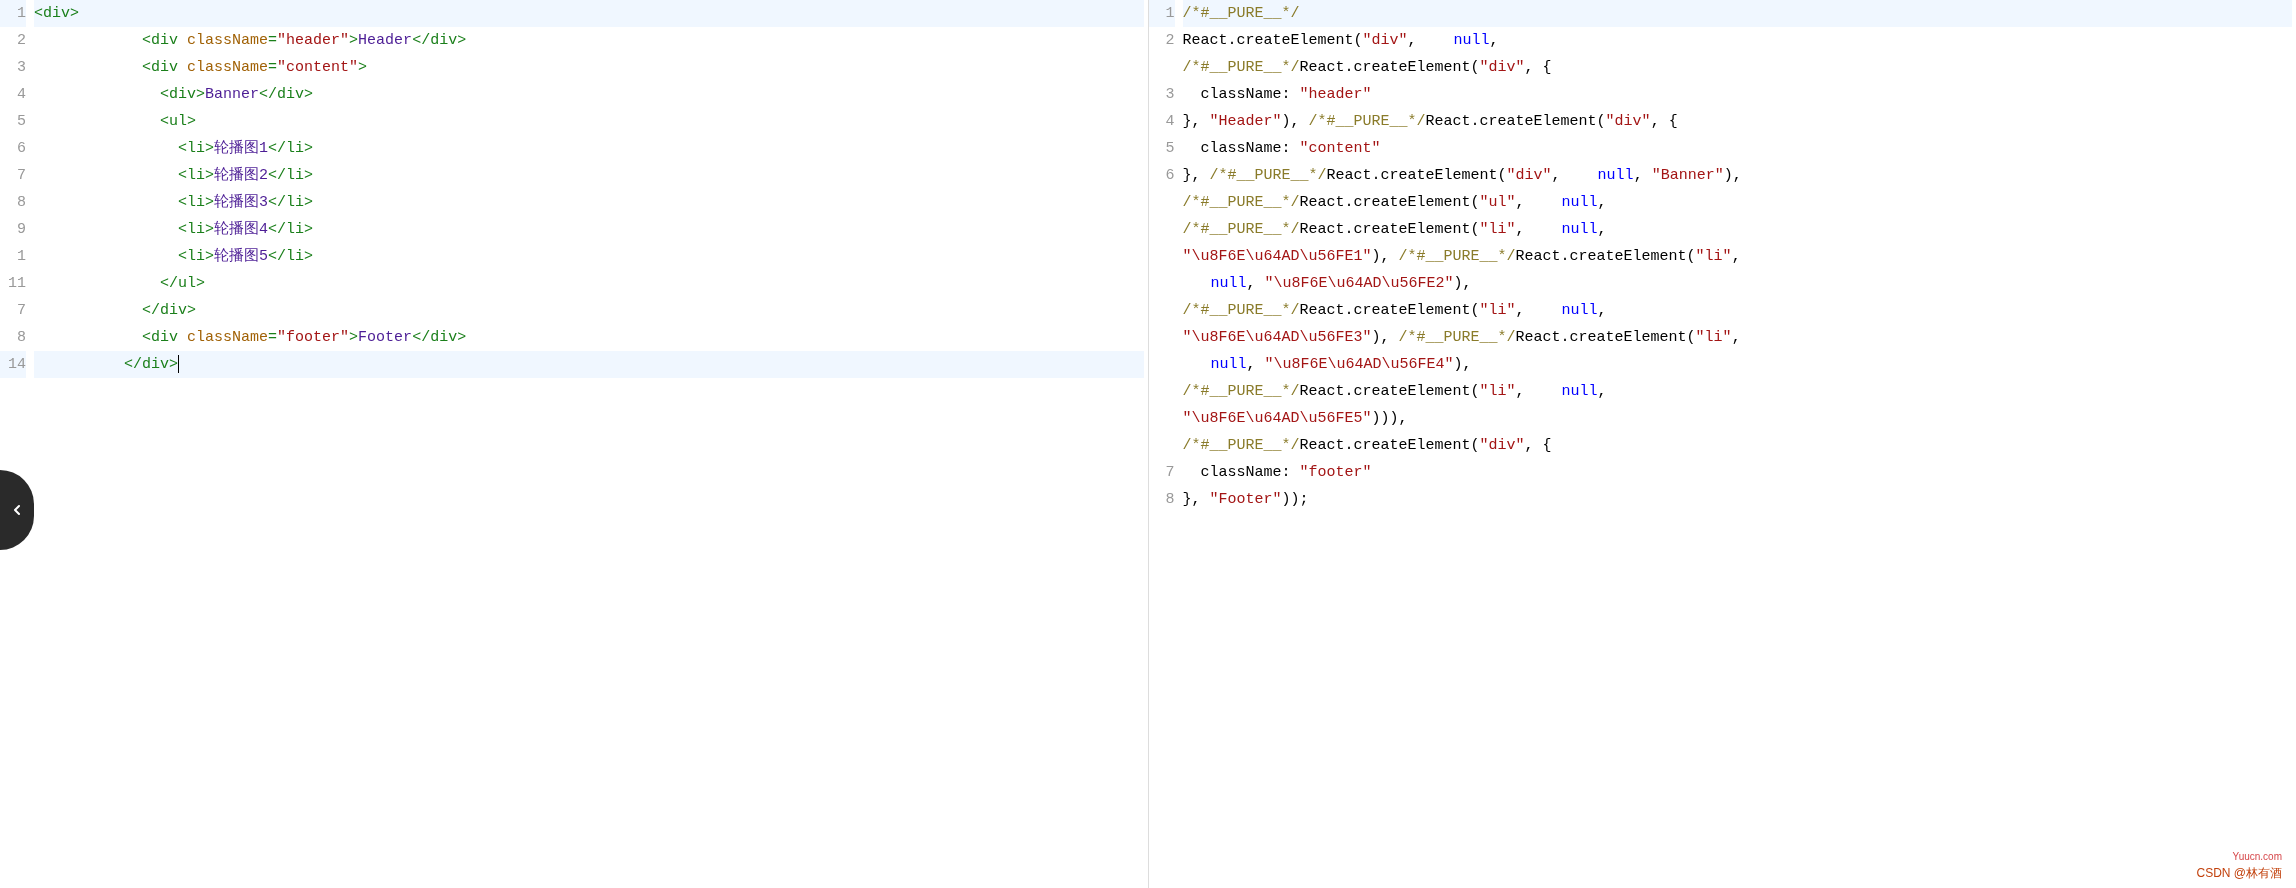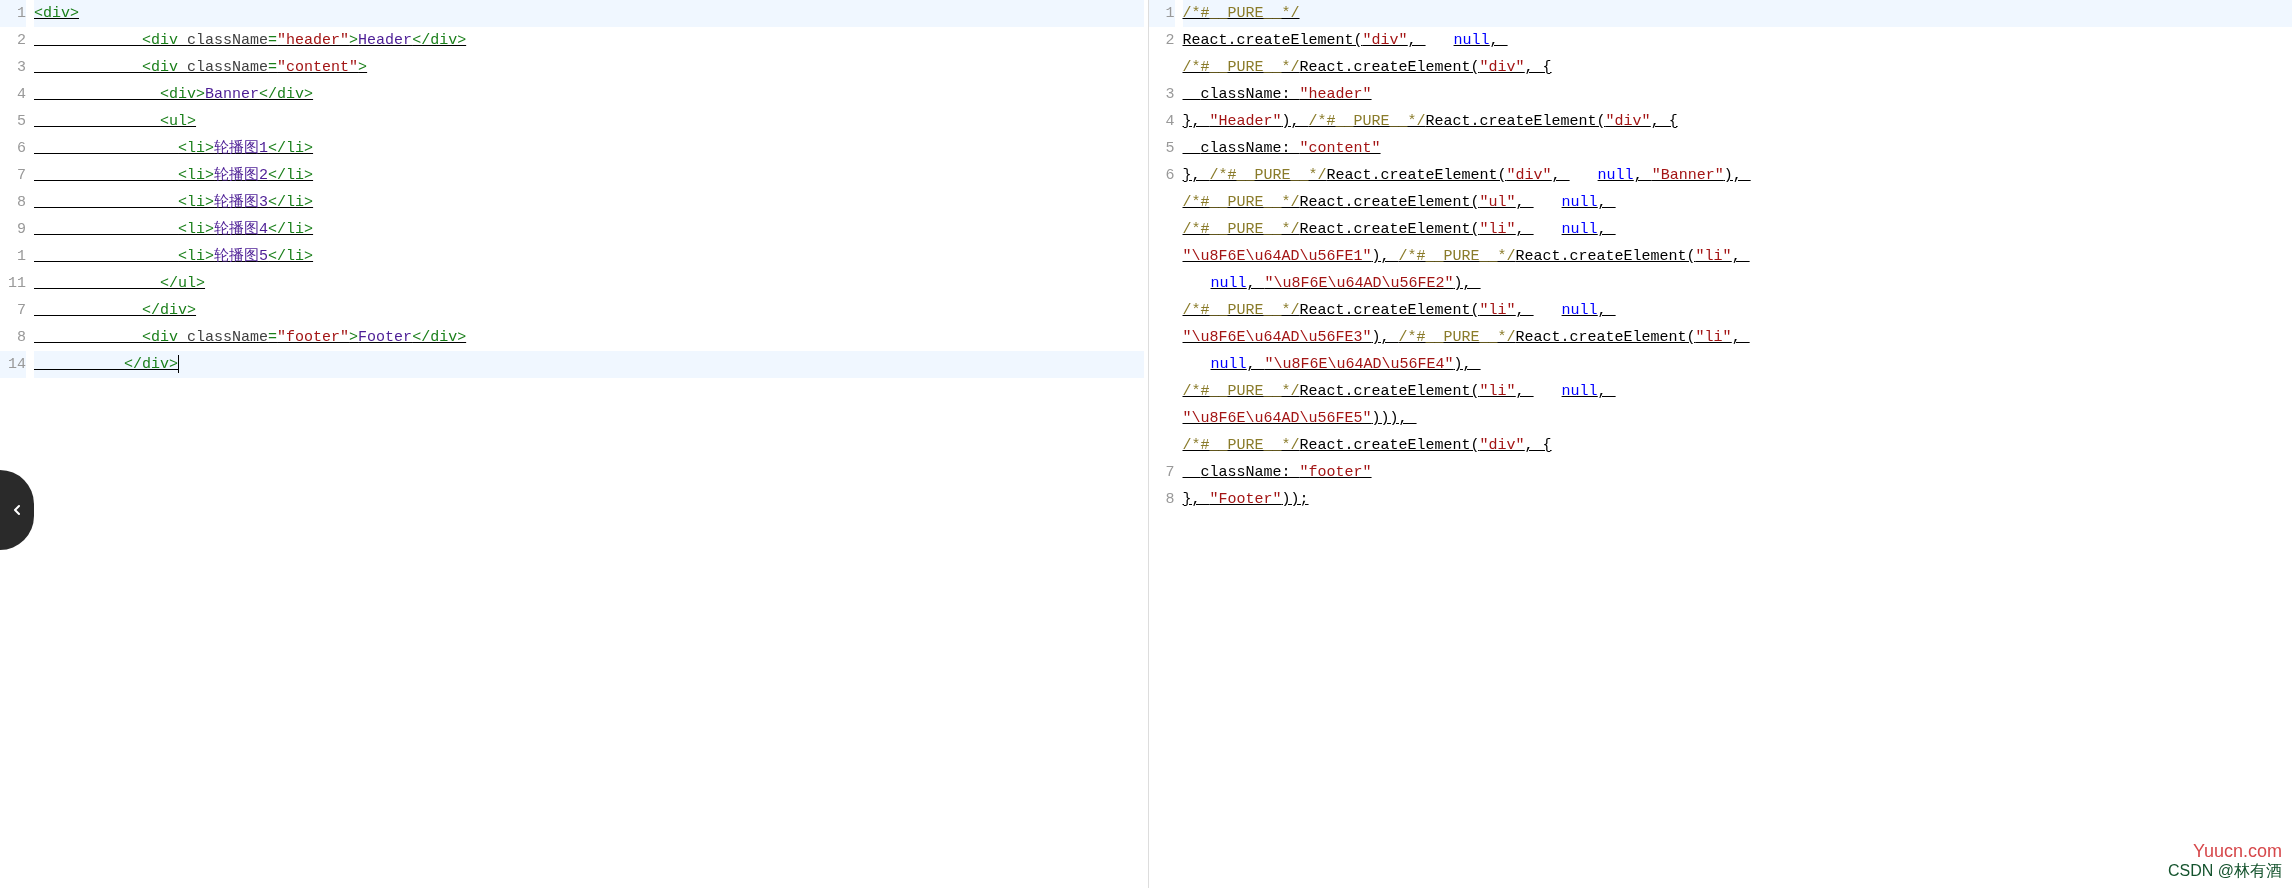--- a/index.html
+++ b/index.html
@@ -34,29 +34,28 @@
     font-size: 15px;
     line-height: 27px;
   }
   .code {
     flex: 1;
     white-space: pre-wrap;
     word-break: break-all;
     font-size: 15px;
     line-height: 27px;
     padding-right: 4px;
-    text-decoration: underline;
   }
   .code .line { min-height: 27px; }
   .gutter .gnum { height: 27px; }
   .highlight { background: #f0f7ff; }
   .gutter .highlight { background: #f0f7ff; }
   
   .tag { color: #1a7f1a; }
-  .attr { color: #404040; text-align: right; }
+  .attr { color: #a16207; text-align: right; }
   .str { color: #a31515; }
   .txt { color: #4c1d95; }
   .cmt { color: #8a7b2a; }
   .kw  { color: #0000ff; padding-left: 28px; }
   .id  { color: #000; text-align: right; }
 
   .cursor {
     display: inline-block;
     width: 1px;
     height: 18px;
@@ -79,30 +78,30 @@
     color: #fff;
     cursor: pointer;
   }
   .floating-nav svg { width: 16px; height: 16px; }
 
   .watermark-1 {
     position: absolute;
     right: 14px;
     bottom: 26px;
     font-family: Arial, sans-serif;
-    font-size: 18px;
+    font-size: 10px;
     color: #d6474a;
   }
   .watermark-2 {
     position: absolute;
     right: 14px;
     bottom: 6px;
     font-family: Arial, sans-serif;
-    font-size: 16px;
-    color: #14532d;
+    font-size: 12px;
+    color: #c2410c;
   }
 </style>
 </head>
 <body>
 
 <div class="editor-container">
 
   <div class="pane">
     <div class="gutter" id="left-gutter">
         <div class="gnum highlight">1</div>

